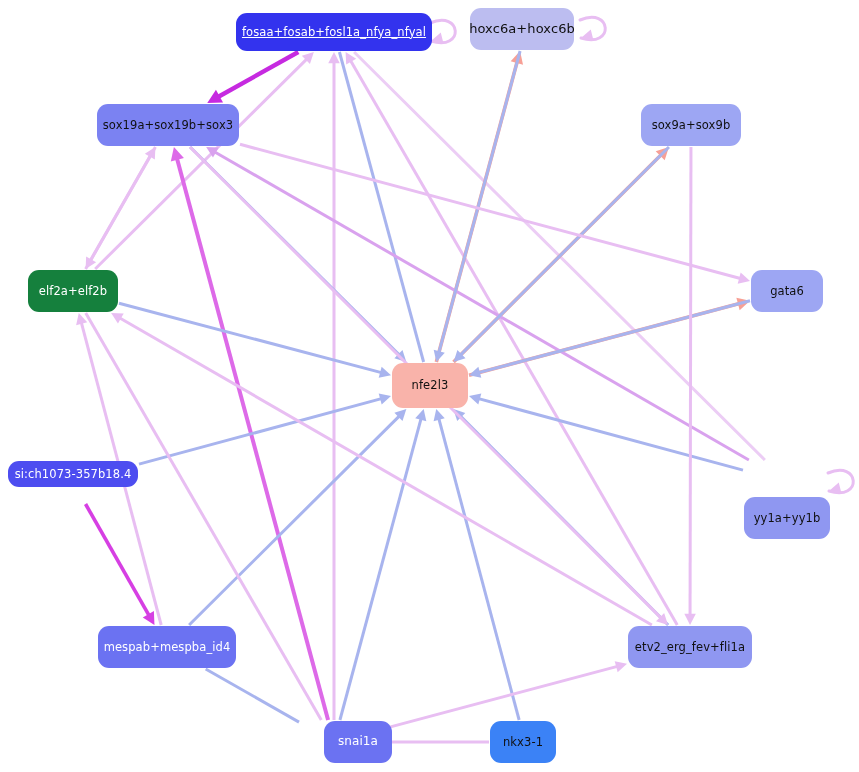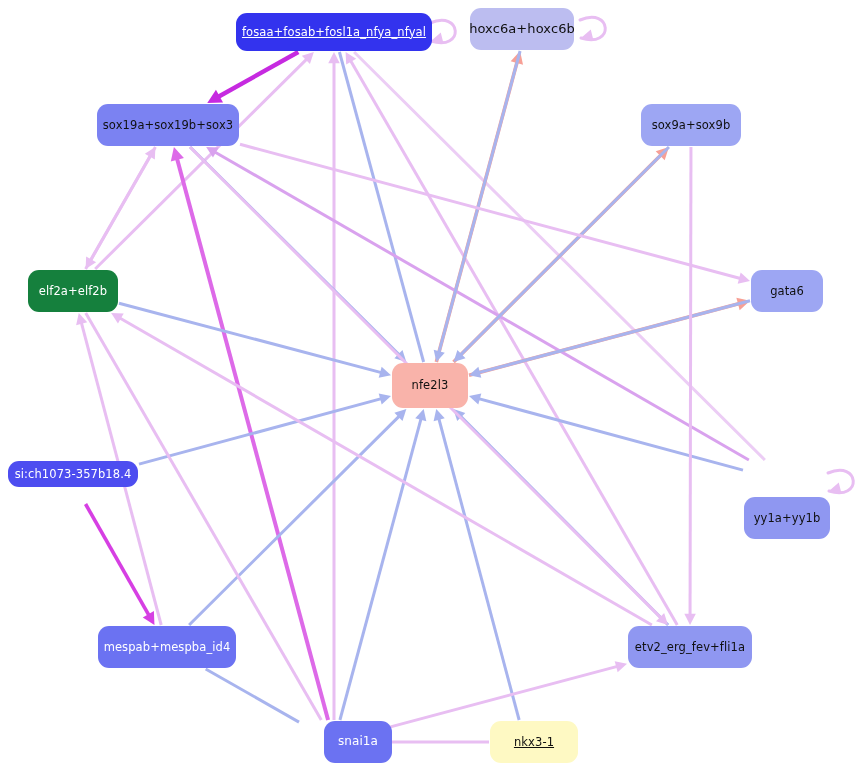--- a/index.html
+++ b/index.html
@@ -191,17 +191,17 @@
       </div>
       <div class="node" style="left: 98px; top: 626px; width: 138px; height: 42px; background: rgb(107, 114, 242); color: rgb(255, 255, 255); font-size: 11.5px; text-align: center;">
         <span class="node-label">mespab+mespba_id4</span>
       </div>
       <div class="node" style="left: 628px; top: 626px; width: 124px; height: 42px; background: rgb(143, 151, 241); color: rgb(16, 16, 16); font-size: 11.5px;">
         <span class="node-label">etv2_erg_fev+fli1a</span>
       </div>
       <div class="node" style="left: 300px; top: 721px; width: 68px; height: 42px; background: rgb(107, 114, 242); color: rgb(255, 255, 255); font-size: 12px; margin-left: 24px;">
         <span class="node-label">snai1a</span>
       </div>
-      <div class="node" style="left: 490px; top: 721px; width: 88px; height: 42px; background: #fef9c3; color: rgb(16, 16, 16); font-size: 11.5px; text-decoration: underline;">
+      <div class="node" style="left: 490px; top: 721px; width: 66px; height: 42px; background: #3b82f6; color: rgb(16, 16, 16); font-size: 11.5px;">
         <span class="node-label">nkx3-1</span>
       </div>
     </div>
 </div>
 
 </body></html>

